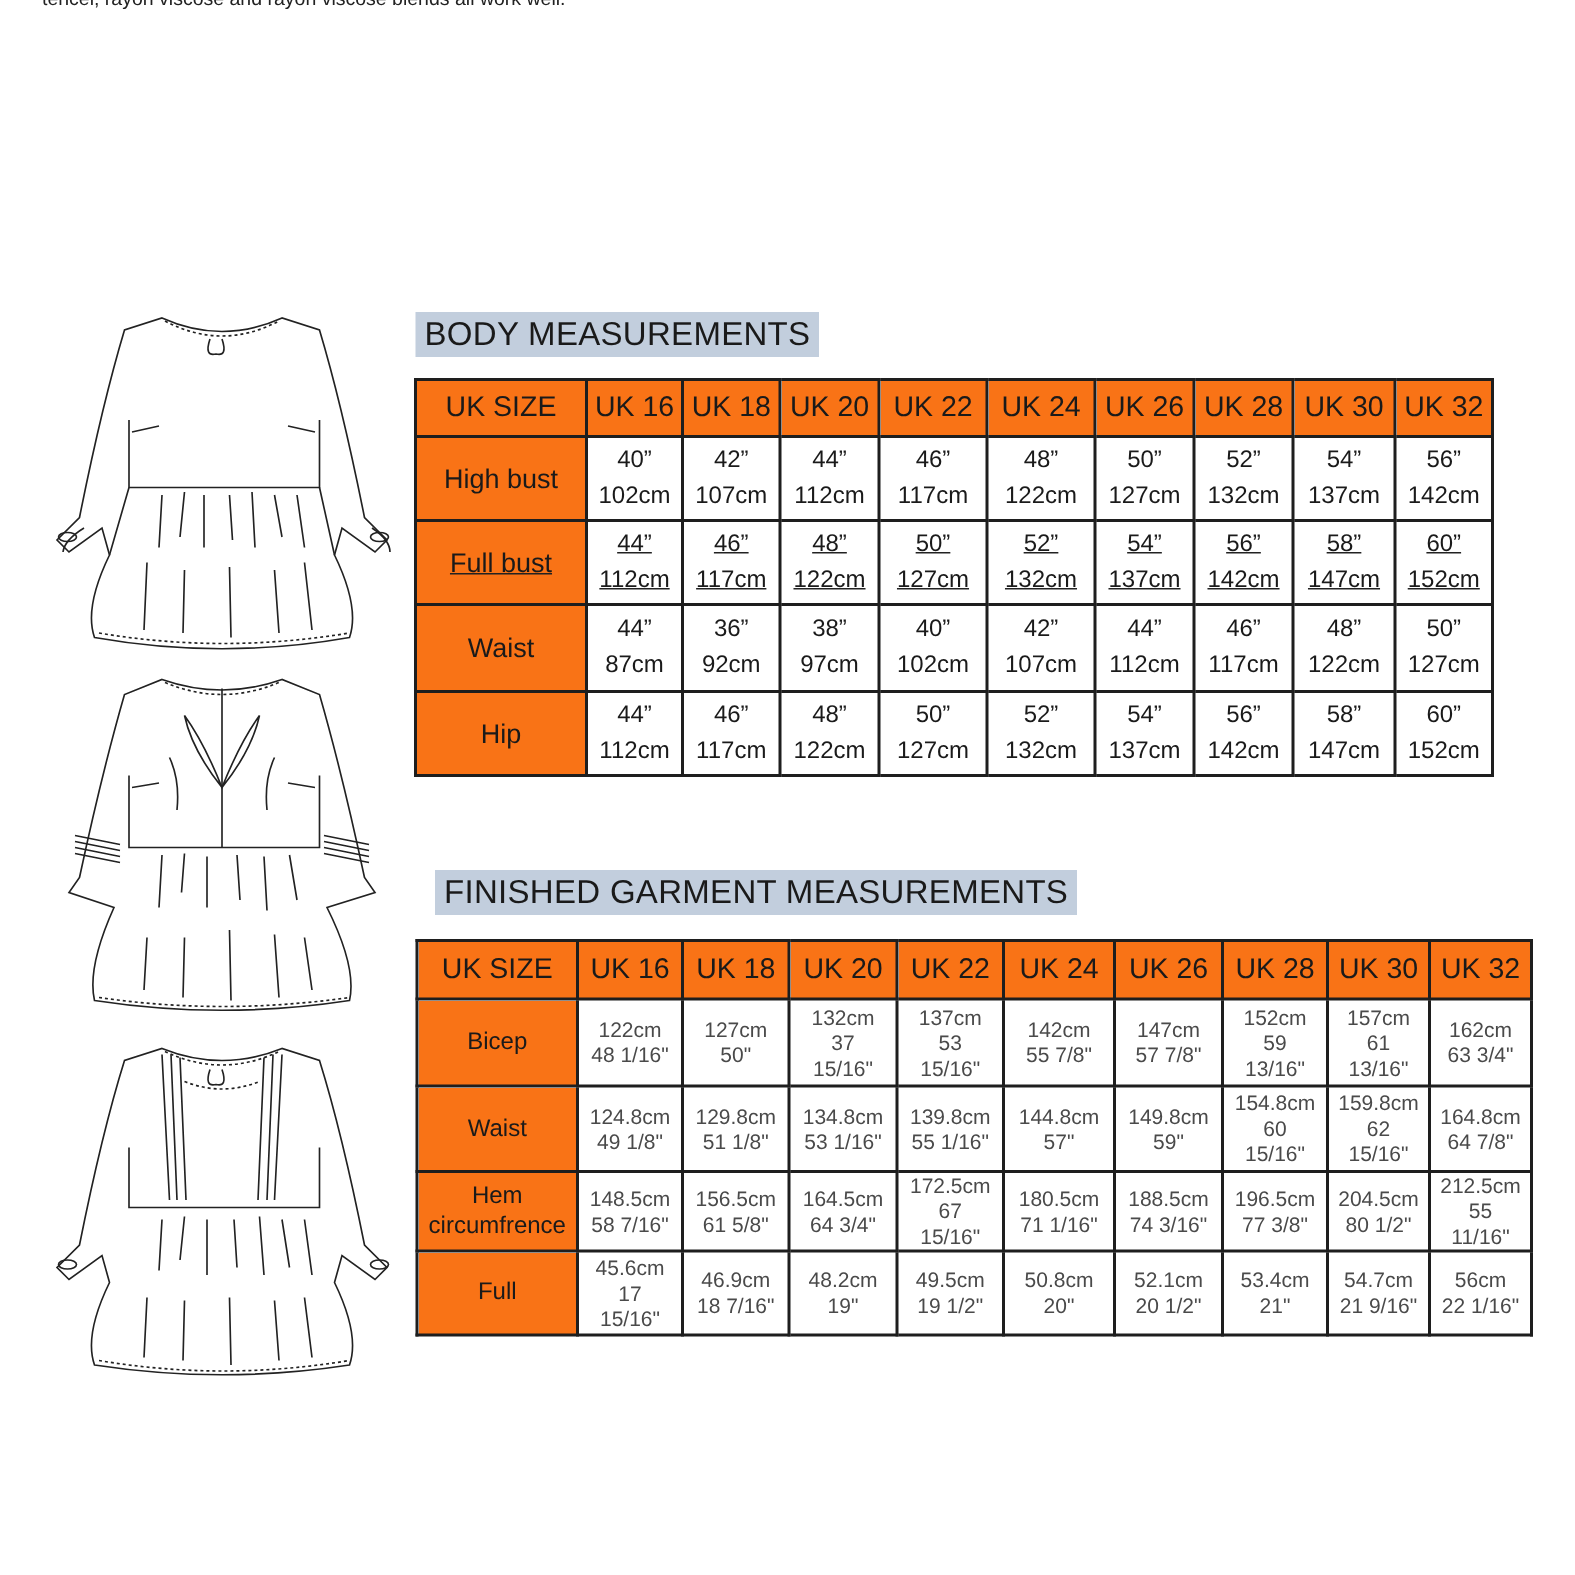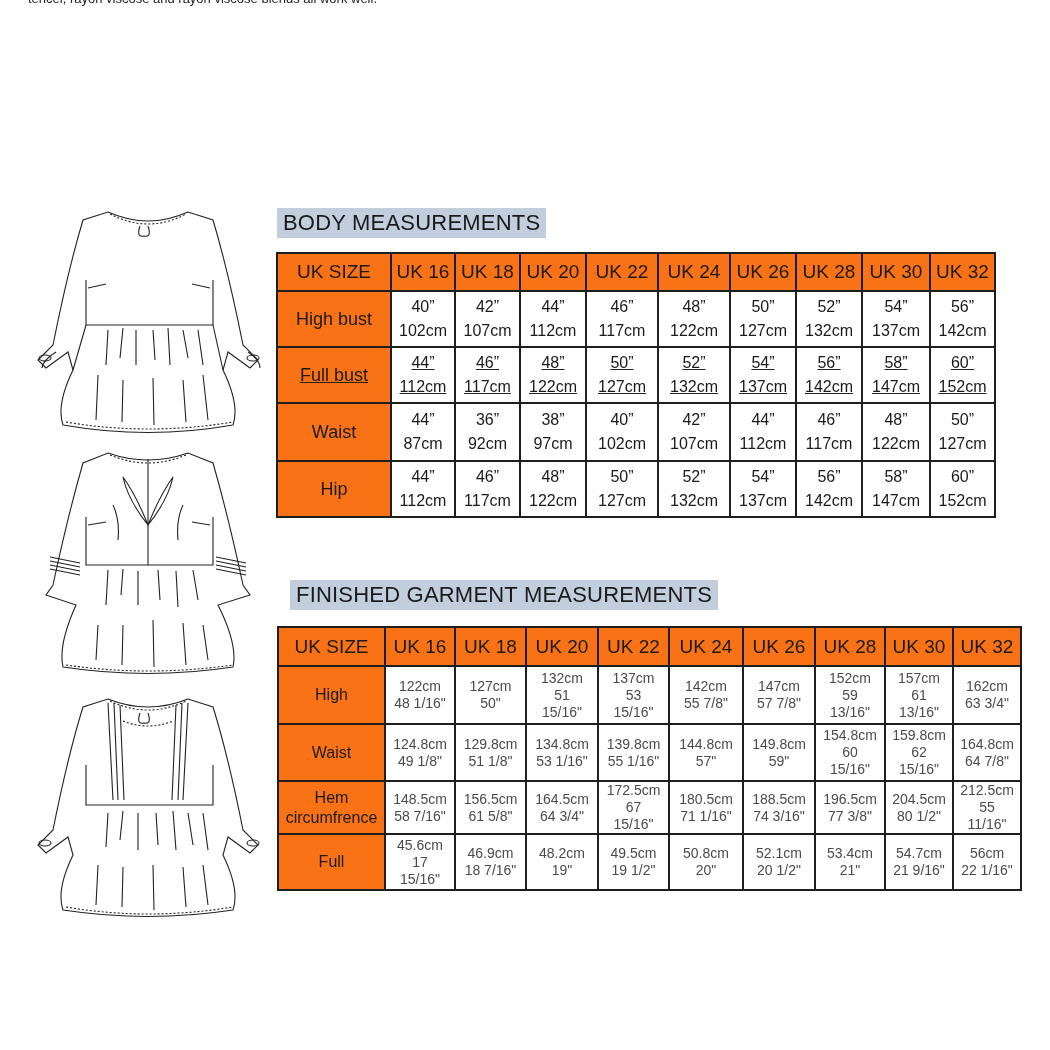--- a/index.html
+++ b/index.html
@@ -295,33 +295,33 @@
       <th>UK 24</th>
       <th>UK 26</th>
       <th>UK 28</th>
       <th>UK 30</th>
       <th>UK 32</th>
     </tr>
   </thead>
   <tbody id="garment-tbody">
       <tr style="height: 58px;">
         <td class="rowhead">
-          <span class="line">High</span>
+          <span class="line">Bicep</span>
         </td>
         <td class="val">
           <span class="line">122cm</span>
           <span class="line">48 1/16"</span>
         </td>
         <td class="val">
           <span class="line">127cm</span>
           <span class="line">50"</span>
         </td>
         <td class="val">
           <span class="line">132cm</span>
-          <span class="line">51</span>
+          <span class="line">37</span>
           <span class="line">15/16"</span>
         </td>
         <td class="val">
           <span class="line">137cm</span>
           <span class="line">53</span>
           <span class="line">15/16"</span>
         </td>
         <td class="val">
           <span class="line">142cm</span>
           <span class="line">55 7/8"</span>

